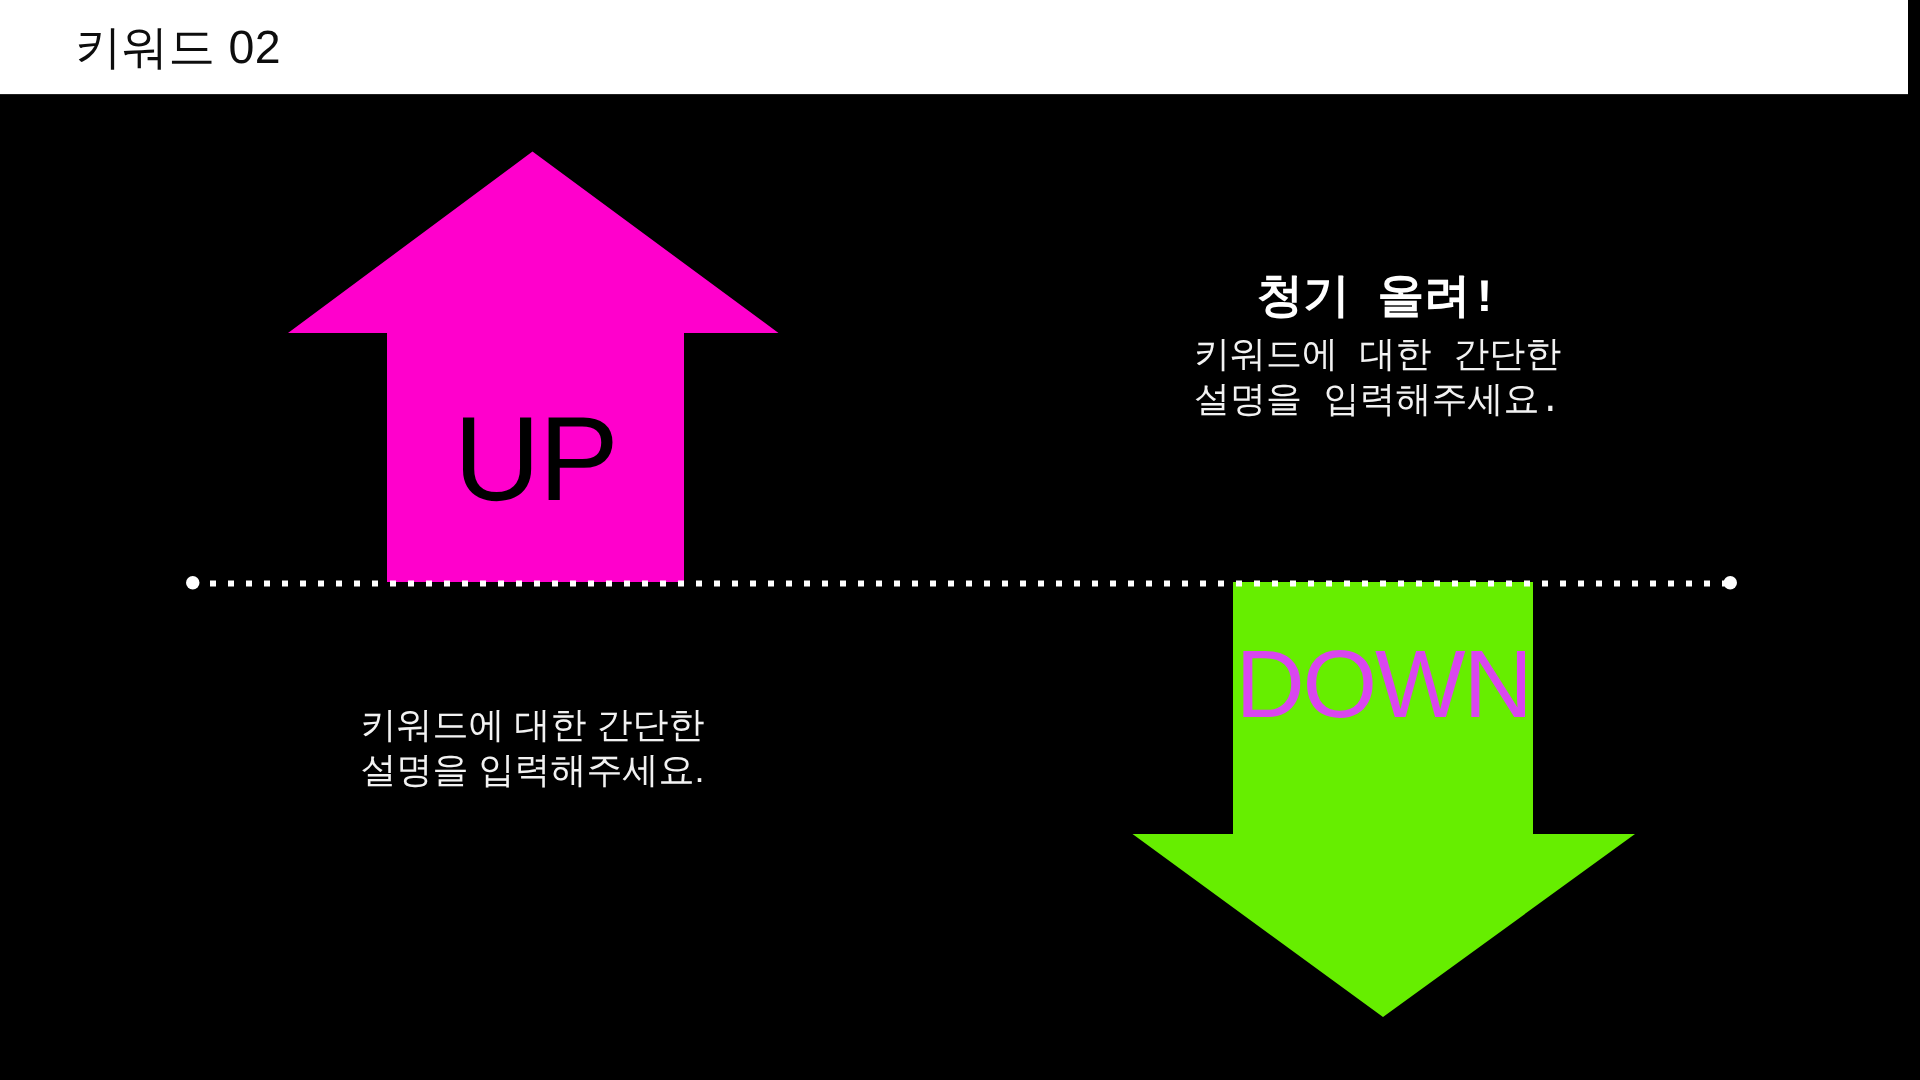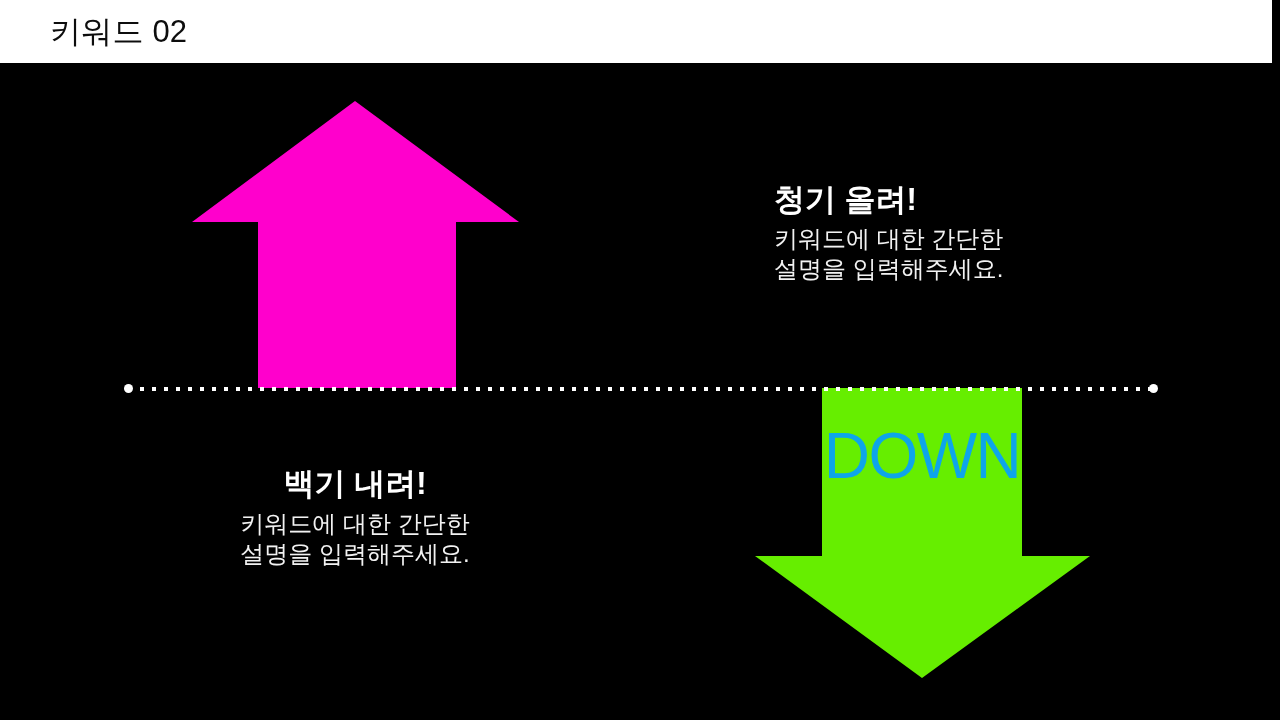--- a/index.html
+++ b/index.html
@@ -148,23 +148,24 @@
   .tb-body {
     font-size: 24px;
     line-height: 30px;
     font-weight: 400;
     color: #f2f2f2;
   }
   .tb-body div { white-space: nowrap; }
 
   
   .block-up {
-    left: 774px;
+    left: 796px;
     top: 180px;
-    text-align: left;
+    text-align: center;
+    font-family: Liberation Mono, monospace;
   }
   .block-up .tb-body { margin-top: 4px; }
 
   
   .block-down {
     left: 230px;
     top: 464px;
     width: 250px;
     text-align: center;
   }
@@ -182,38 +183,38 @@
 
   <div class="stage" style="background: rgb(0, 0, 0);"></div>
 
   <div class="arrow-layer">
     <svg class="arrow-svg" width="1280" height="720" viewBox="0 0 1280 720" xmlns="http://www.w3.org/2000/svg">
       <polygon id="up-arrow-shape" points="355,101 519,222 456,222 456,388 258,388 258,222 192,222" fill="#ff00cc"></polygon>
       <polygon id="down-arrow-shape" points="922,678 755,556 822,556 822,388 1022,388 1022,556 1090,556" fill="#66ee00"></polygon>
     </svg>
   </div>
 
-
-  <div class="arrow-label label-down" style="color: #0ea5e9;">DOWN</div>
+  <div class="arrow-label label-up" style="color: rgb(0, 0, 0);">UP</div>
+
+  <div class="arrow-label label-down" style="color: #d946ef;">DOWN</div>
 
   <div class="divider">
     <div class="divider-cap left" style="background: rgb(255, 255, 255);"></div>
     <div class="divider-line"></div>
     <div class="divider-cap right" style="background: rgb(255, 255, 255);"></div>
   </div>
 
   <div class="text-block block-up">
     <div class="tb-title">청기 올려!</div>
     <div class="tb-body" style="color: rgb(242, 242, 242);">
       <div>키워드에 대한 간단한</div>
       <div>설명을 입력해주세요.</div>
     </div>
   </div>
 
   <div class="text-block block-down">
-    <div class="tb-title">백기 내려!</div>
     <div class="tb-body" style="color: rgb(242, 242, 242);">
       <div>키워드에 대한 간단한</div>
       <div>설명을 입력해주세요.</div>
     </div>
   </div>
 
 </div>
 
 </body></html>

